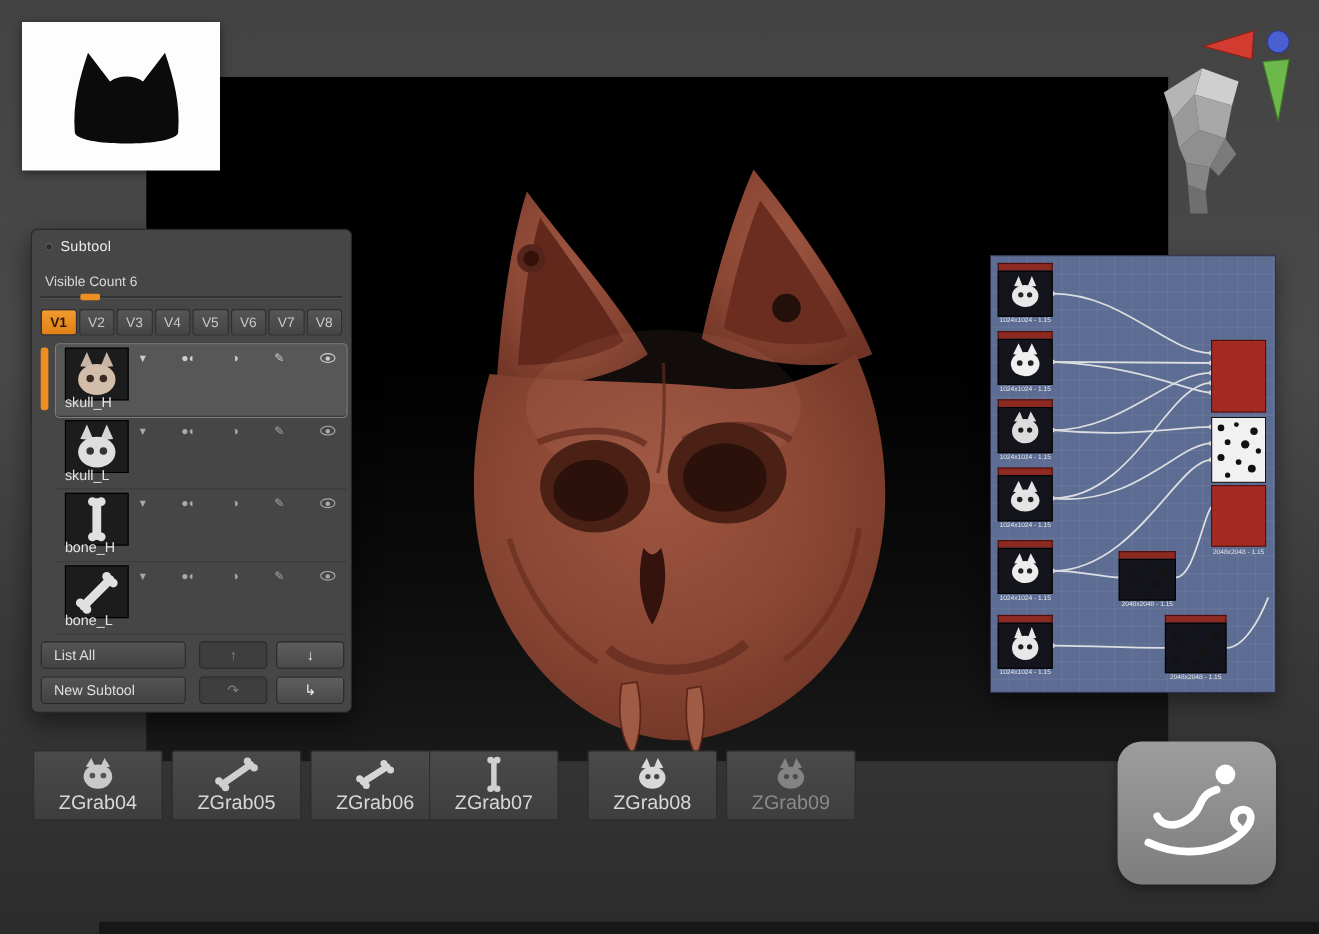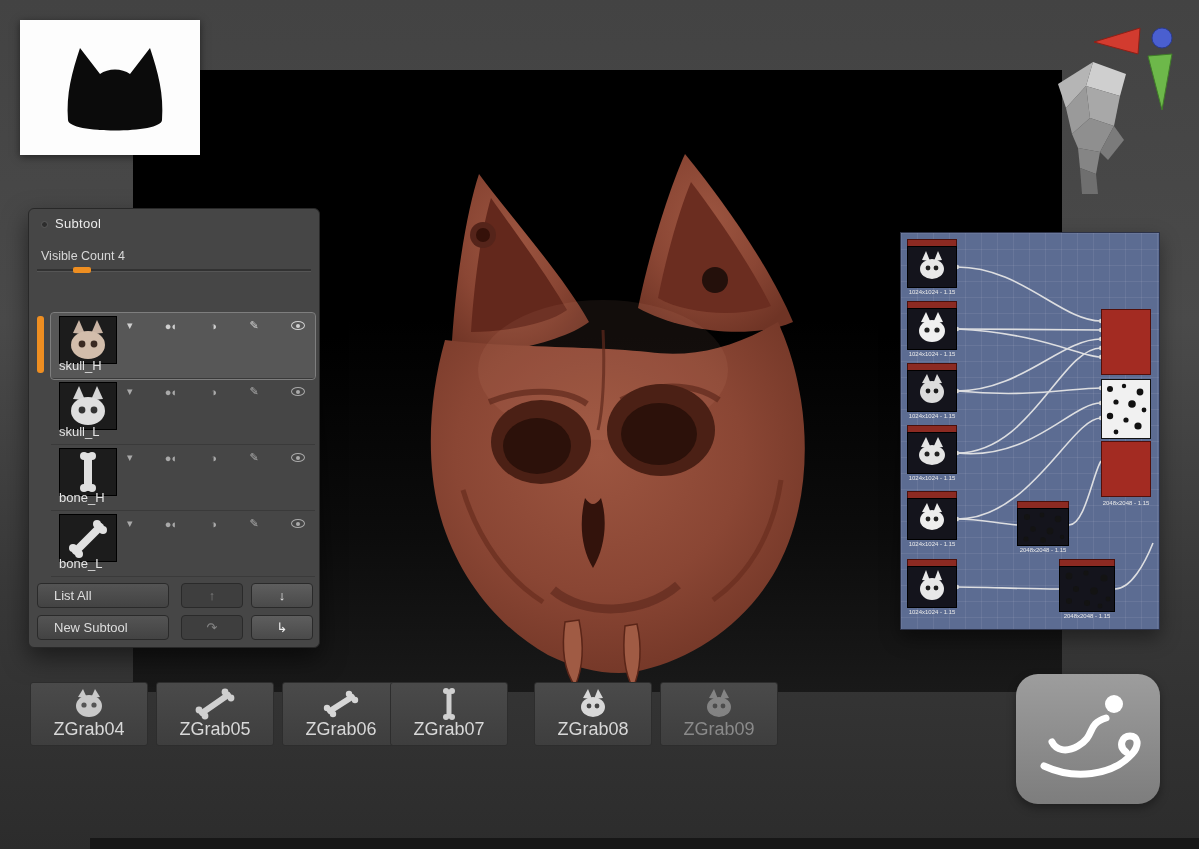--- a/index.html
+++ b/index.html
@@ -47,21 +47,21 @@
   .eye { display:inline-block; width:14px; height:9px; border:1px solid currentColor; border-radius:50%;
          position:relative; }
   .eye::after { content:""; position:absolute; left:4px; top:1.5px; width:4px; height:4px;
                 border-radius:50%; background:currentColor; }
   .st-label { position:absolute; left:8px; right:8px; bottom:5px; 
               font-size:13px; color:#e4e4e4; }
   .st-scrollmark { position:absolute; left:8px; top:107px; width:7px; height:57px;
                    background:#ee8e21; border-radius:3px; }
   .st-btn { position:absolute; height:25px; background:linear-gradient(180deg,#545454,#434343);
             border:1px solid #2a2a2a; border-radius:4px; color:#dedede; font-size:13px;
-            display:flex; align-items:center; padding-left:16px; }
+            display:flex; align-items:center; padding-left:11px; }
   .st-btn.centered { justify-content:center; padding-left:0; }
   .st-btn.dim { background:#3e3e3e; color:#858585; }
   .st-btn.lit { background:linear-gradient(180deg,#5e5e5e,#4a4a4a); color:#efefef; }
 
   
   .nodes { position:absolute; left:900px; top:232px; width:260px; height:398px;
            background-color:#5c6c92;
            background-image:linear-gradient(rgba(255,255,255,.07) 1px, transparent 1px),
                             linear-gradient(90deg, rgba(255,255,255,.07) 1px, transparent 1px);
            background-size:16px 16px; border:1px solid #2c3248; box-shadow:0 8px 18px rgba(0,0,0,.4); }
@@ -172,24 +172,34 @@
     <polygon points="28,52 48,30 52,62 34,78" fill="#9a9a9a"></polygon>
     <polygon points="34,78 52,62 76,70 62,96 40,92" fill="#8f8f8f"></polygon>
     <polygon points="40,92 62,96 58,118 42,112" fill="#858585"></polygon>
     <polygon points="62,96 76,70 86,84 70,104" fill="#7b7b7b"></polygon>
     <polygon points="42,112 58,118 60,138 44,138" fill="#6f6f6f"></polygon>
   </svg>
 
   <div class="subtool">
     <span class="st-dot"></span>
     <div class="st-title">Subtool</div>
-    <div class="st-count">Visible Count 4</div>
+    <div class="st-count">Visible Count 6</div>
     <div class="st-track"></div>
     <div class="st-handle"></div>
 
+    <div class="st-tabs">
+      <div class="st-tab active">V1</div>
+      <div class="st-tab">V2</div>
+      <div class="st-tab">V3</div>
+      <div class="st-tab">V4</div>
+      <div class="st-tab">V5</div>
+      <div class="st-tab">V6</div>
+      <div class="st-tab">V7</div>
+      <div class="st-tab">V8</div>
+    </div>
 
     <div class="st-scrollmark"></div>
 
     <div class="st-items">
 
       <div class="st-item selected">
         <div class="st-thumb">
           <svg width="56" height="46" viewBox="0 0 56 46">
             <polygon points="13,16 19,3 25,17" fill="#c9b4a4"></polygon>
               <polygon points="31,17 37,3 43,16" fill="#c9b4a4"></polygon>

